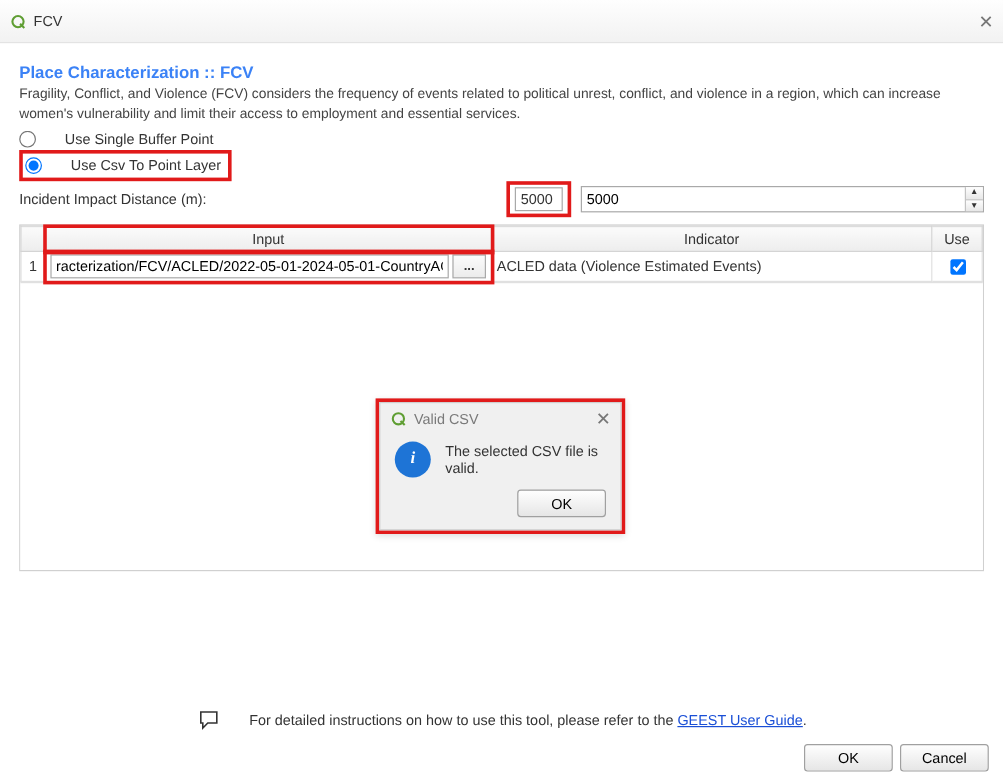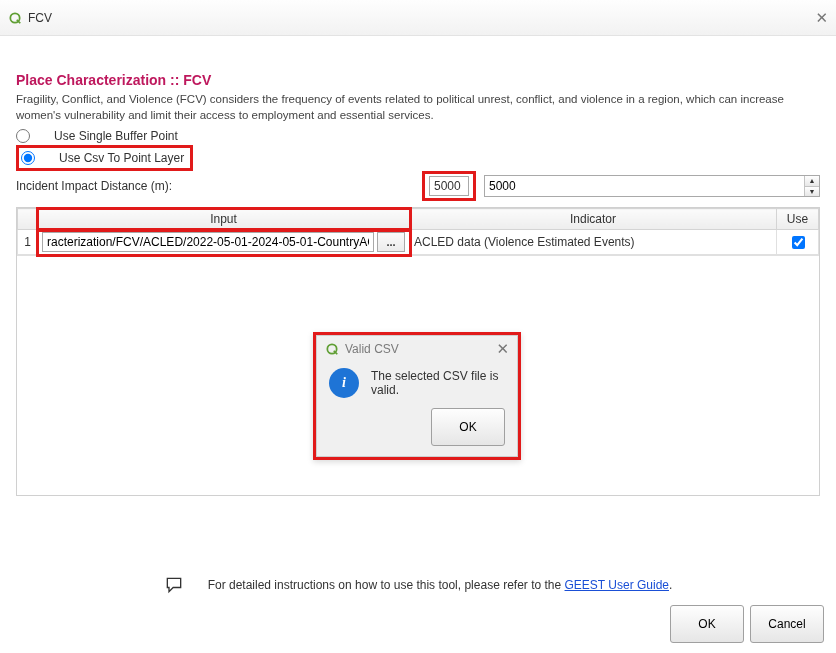--- a/index.html
+++ b/index.html
@@ -28,21 +28,21 @@
     height:62px;
     background:
       linear-gradient(rgba(0,0,0,0) 0%, rgba(0,0,0,0.05) 100%),
       linear-gradient(90deg,#e6e0e0 0 7%,#b9d7e8 7% 23%,#5e6774 23% 40%,#bfe4f0 40% 59%,#3a5079 59% 71%,#c9d9e4 71% 100%);
   }
   .banner-title {
     background:linear-gradient(#163f6f,#0b2b52);
     color:#fff; text-align:center; font-size:18px; padding:6px 0;
     border-top:1px solid #0a2343;
   }
-  .section-title { font-size:14px; font-weight:bold; color:#be185d; margin:20px 0 4px; }
+  .section-title { font-size:14px; font-weight:bold; color:#3b82f6; margin:0 0 4px; }
   .description { font-size:11.5px; color:#444; line-height:1.35; }
   
   .radio-row { display:flex; align-items:center; gap:24px; margin:6px 0 2px; }
   input[type=radio] { width:14px; height:14px; margin:0; }
   .red-box { border:3px solid var(--red); padding:3px 6px 3px 2px; display:inline-flex; }
   
   .dist-row { display:flex; align-items:center; margin-top:0; gap:8px; }
   .dist-label { flex:0 0 398px; }
   .red-box-tight { border:3px solid var(--red); padding:2px 4px; }
   .spinbox {
@@ -99,21 +99,21 @@
   .modal-body { display:flex; align-items:center; gap:12px; padding:6px 12px 4px; }
   .info-circle {
     width:30px; height:30px; border-radius:50%; background:#1e74d6;
     color:#fff; display:flex; align-items:center; justify-content:center;
     font-family:Georgia,serif; font-style:italic; font-size:14px; font-weight:bold;
     flex-shrink:0;
   }
   .modal-footer { display:flex; justify-content:flex-end; padding:6px 12px 10px; }
   .btn {
     border:1px solid #a0a0a0; background:linear-gradient(#fefefe,#e6e6e6);
-    min-width:74px; height:38px; font:inherit; padding:2px 12px; border-radius:3px;
+    min-width:74px; height:23px; font:inherit; padding:2px 12px; border-radius:3px;
   }
   
   .footer { position:absolute; left:0; right:0; bottom:0; padding:8px 12px 10px; }
   .guide-row { display:flex; align-items:center; justify-content:center; gap:24px; margin-bottom:10px; }
   .bubble-icon { width:20px; height:20px; }
   .guide-row a { color:var(--link); text-decoration:underline; }
   .btn-row { display:flex; justify-content:flex-end; gap:6px; }
 </style>
 </head>
 <body>

